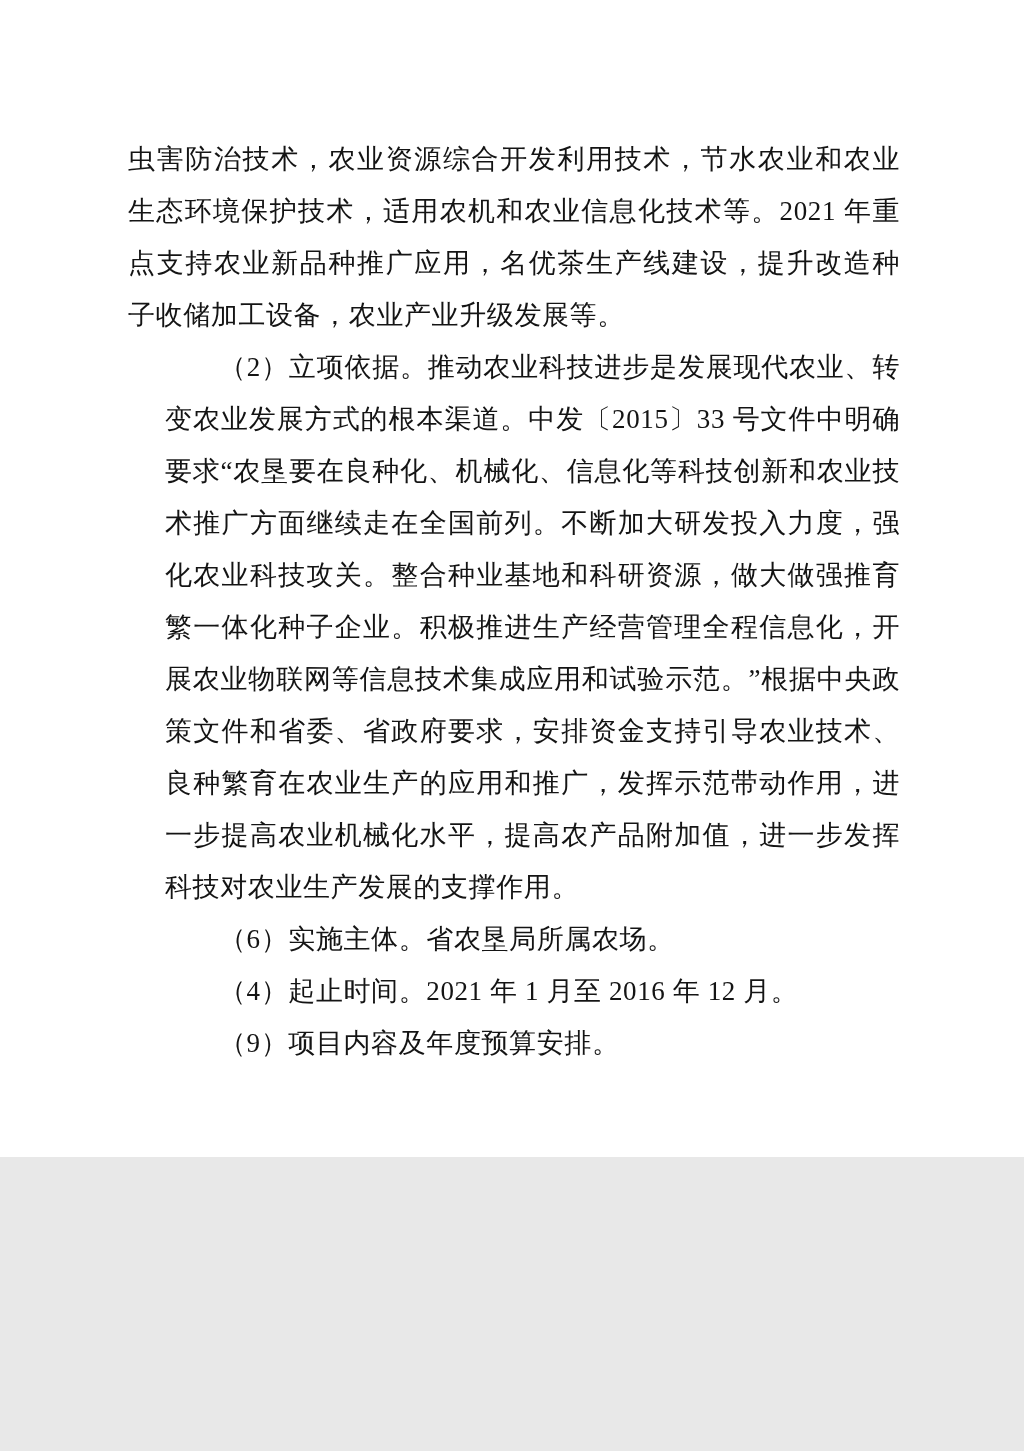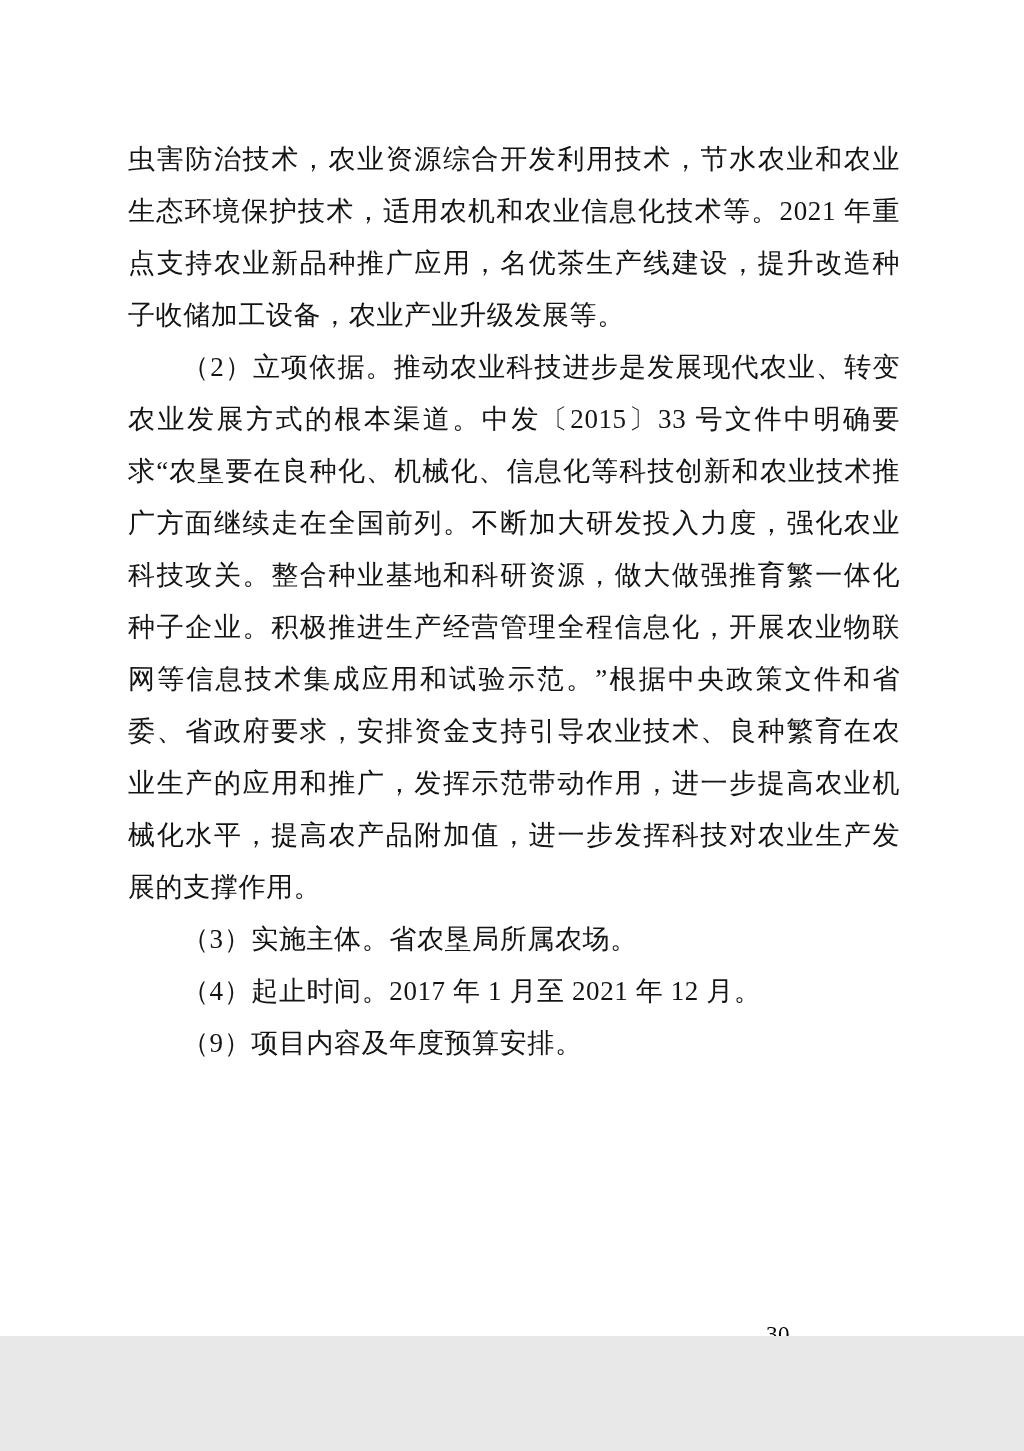--- a/index.html
+++ b/index.html
@@ -3,21 +3,21 @@
 <meta charset="utf-8">
 <style>
   html, body {
     margin: 0;
     padding: 0;
     background: #e8e8e8;
   }
   .page {
     position: relative;
     width: 1024px;
-    height: 1336px;
+    height: 1157px;
     margin: 0 auto;
     background: #ffffff;
     overflow: hidden;
     font-family: "Liberation Serif", "DejaVu Serif", serif;
     color: #141414;
   }
   .text-block {
     position: absolute;
     left: 128px;
     top: 133px;
@@ -28,36 +28,37 @@
     font-size: 27px;
     line-height: 52px;
     text-align: justify;
     text-align-last: left;
     letter-spacing: 0.6px;
     word-break: break-all;
     font-weight: 400;
   }
   .text-block p.indent {
     text-indent: 2em;
+    margin-left: 37px;
   }
   .page-number {
     position: absolute;
     left: 766px;
     top: 1320px;
     font-size: 23px;
     line-height: 30px;
     color: #000000;
     letter-spacing: 0.5px;
   }
 </style>
 </head>
 <body>
 
 <div class="page">
   <div class="text-block">
     <p>虫害防治技术，农业资源综合开发利用技术，节水农业和农业生态环境保护技术，适用农机和农业信息化技术等。2021 年重点支持农业新品种推广应用，名优茶生产线建设，提升改造种子收储加工设备，农业产业升级发展等。</p>
     <p class="indent">（2）立项依据。推动农业科技进步是发展现代农业、转变农业发展方式的根本渠道。中发〔2015〕33 号文件中明确要求“农垦要在良种化、机械化、信息化等科技创新和农业技术推广方面继续走在全国前列。不断加大研发投入力度，强化农业科技攻关。整合种业基地和科研资源，做大做强推育繁一体化种子企业。积极推进生产经营管理全程信息化，开展农业物联网等信息技术集成应用和试验示范。”根据中央政策文件和省委、省政府要求，安排资金支持引导农业技术、良种繁育在农业生产的应用和推广，发挥示范带动作用，进一步提高农业机械化水平，提高农产品附加值，进一步发挥科技对农业生产发展的支撑作用。</p>
-    <p class="indent">（3）实施主体。省农垦局所属农场。</p>
-    <p class="indent">（4）起止时间。2017 年 1 月至 2021 年 12 月。</p>
+    <p class="indent">（6）实施主体。省农垦局所属农场。</p>
+    <p class="indent">（4）起止时间。2021 年 1 月至 2016 年 12 月。</p>
     <p class="indent">（9）项目内容及年度预算安排。</p>
   </div>
   <div class="page-number">30</div>
 </div>
 
 </body></html>

